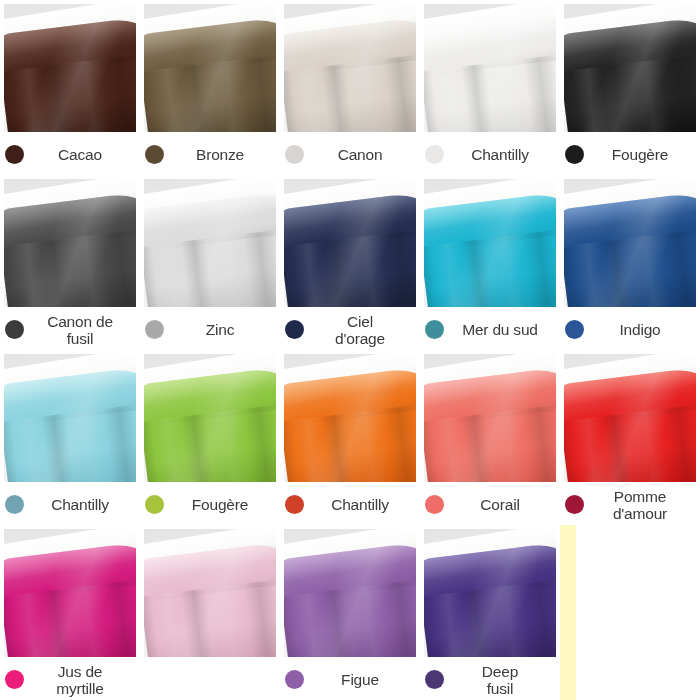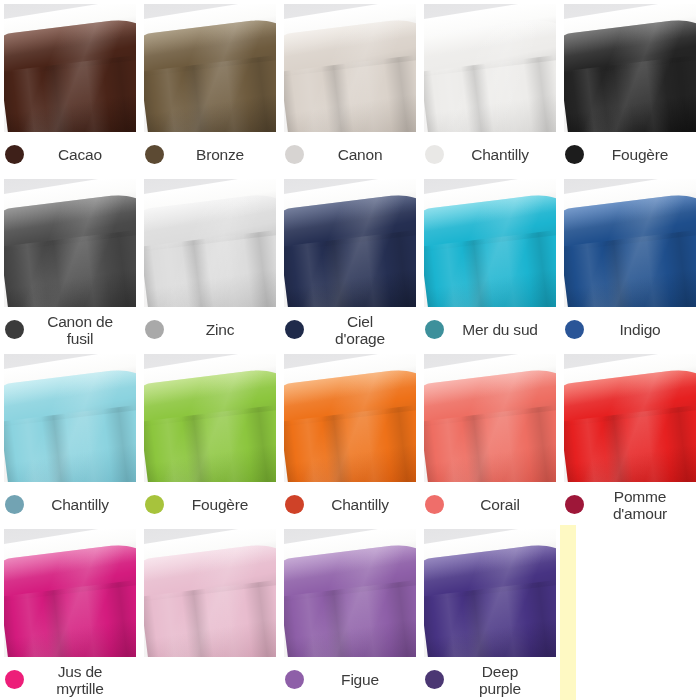--- a/index.html
+++ b/index.html
@@ -465,16 +465,16 @@
         <div class="photo-corner"></div>
         <div class="photo-sheet" style="background: linear-gradient(178deg, rgb(107, 87, 165) 0%, rgb(71, 51, 131) 18%, rgb(71, 51, 131) 62%, rgb(50, 34, 96) 100%);">
           <div class="photo-sheet-top"></div>
           <div class="photo-folds"></div>
           <div class="photo-sheen"></div>
         </div>
       </div>
       <div class="swatch-label">
         <span class="swatch-dot" style="background: rgb(75, 55, 115);"></span>
         <span class="swatch-name">Deep
-purple</span>
+fusil</span>
       </div>
     </div>
   </div>
 
 </body></html>

